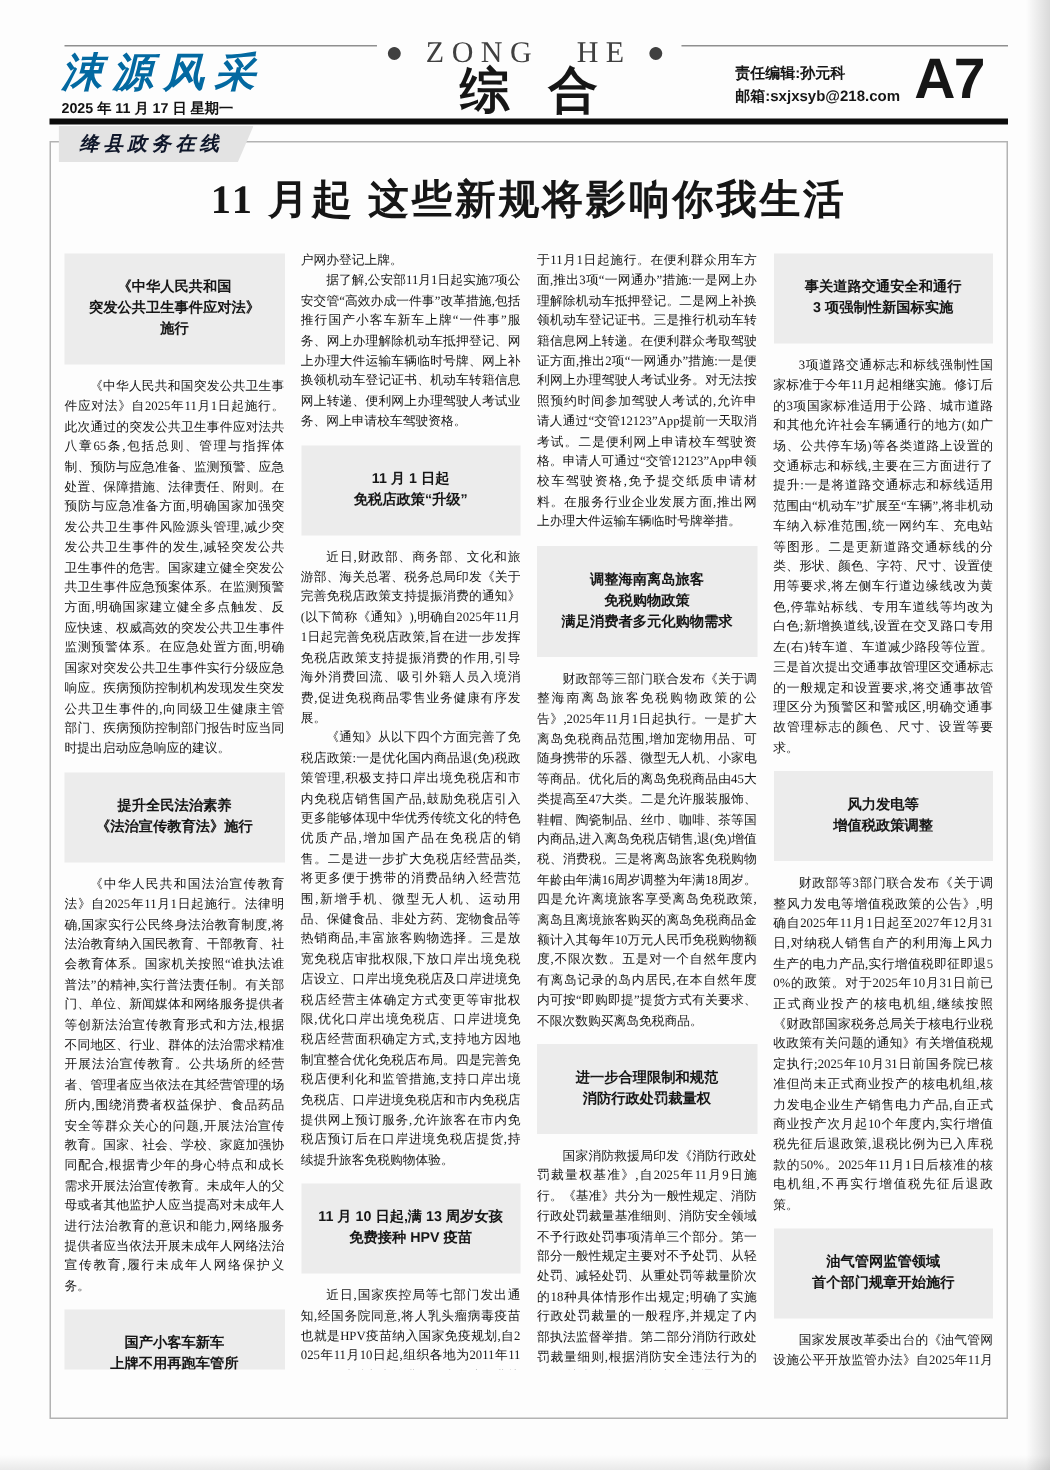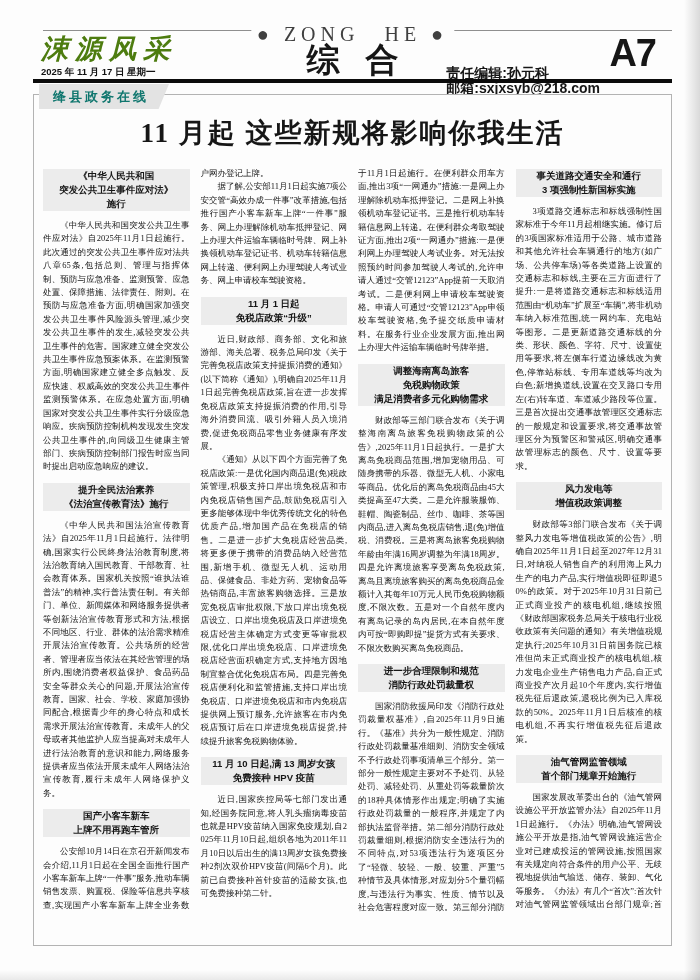--- a/index.html
+++ b/index.html
@@ -9,46 +9,46 @@
         background:linear-gradient(to right,rgba(0,0,0,0),rgba(0,0,0,0.14));pointer-events:none;}
   .page::before{content:"";position:absolute;left:0;bottom:0;width:100%;height:10px;
         background:linear-gradient(to bottom,rgba(0,0,0,0),rgba(0,0,0,0.08));pointer-events:none;}
 
   
   .header{position:absolute;left:33px;right:28px;top:16px;height:60px;}
   .top-rule{position:absolute;left:10px;right:0;top:14px;height:1px;background:#8f8f8f;}
   .zong-en{position:absolute;left:50%;top:5px;transform:translateX(-50%);background:#fdfdfd;
         padding:0 6px;color:#404040;font-size:20px;letter-spacing:5px;white-space:nowrap;}
   .masthead-wrap{position:absolute;left:8px;top:18px;}
-  .masthead{font-size:27px;font-weight:bold;font-style:italic;letter-spacing:7px;color:#4d7c0f;
+  .masthead{font-size:27px;font-weight:bold;font-style:italic;letter-spacing:7px;color:#0369a1;
         font-family:"DejaVu Serif","Liberation Serif",serif;line-height:30px;}
   .mast-date{font-size:9.5px;font-weight:bold;color:#111;
         font-family:"Liberation Sans",sans-serif;margin-top:2px;}
   .section-cn{position:absolute;left:50%;top:22px;transform:translateX(-50%);
         font-size:33px;font-weight:bold;letter-spacing:26px;text-indent:26px;white-space:nowrap;}
   .editor-box{position:absolute;right:72px;top:26px;text-align:left;
-        font-family:"Liberation Sans",sans-serif;font-size:14px;font-weight:bold;line-height:15px;margin-top:24px;}
+        font-family:"Liberation Sans",sans-serif;font-size:10px;font-weight:bold;line-height:15px;}
   .pageno{position:absolute;right:16px;top:16px;font-family:"Liberation Sans",sans-serif;
         font-size:38px;font-weight:800;letter-spacing:-1px;}
   .thick-rule{position:absolute;left:33px;right:28px;top:79px;height:4px;background:#0c0c0c;}
 
   
   .article-box{position:absolute;left:33px;right:28px;top:94px;bottom:34px;
         border:1px solid #b3b3b3;background:#fdfdfd;}
   .banner{position:absolute;left:5px;top:-11px;background:#e3e3e3;padding:3px 20px 3px 14px;
         clip-path:polygon(0 0,100% 0,92% 100%,0 100%);}
-  .banner span{font-size:13px;font-weight:bold;letter-spacing:3px;color:#0f766e;
+  .banner span{font-size:13px;font-weight:bold;font-style:italic;letter-spacing:3px;color:#0f172a;
         font-family:"DejaVu Serif",serif;}
   .headline{margin:20px 10px 6px;text-align:center;font-size:27px;font-weight:bold;
         letter-spacing:2px;white-space:nowrap;}
   .cols{display:flex;gap:11px;padding:10px 9px 0 9px;height:746px;overflow:hidden;}
   .col{flex:1 1 0;min-width:0;}
 
   .sec-head{background:#ececec;text-align:center;font-family:"Liberation Sans",sans-serif;
-        font-weight:bold;font-size:9.5px;line-height:14px;padding:0 3px;margin:9px 0 8px;}
+        font-weight:bold;font-size:9.5px;line-height:14px;padding:16px 3px;margin:9px 0 8px;}
   .col > .sec-head:first-child{margin-top:2px;}
   .para{margin:0;font-size:8.5px;line-height:13.4px;text-align:justify;word-break:break-all;}
   .para.indent{text-indent:2em;}
 </style>
 </head>
 <body>
 
 <div class="page">
 
   <div class="header">

